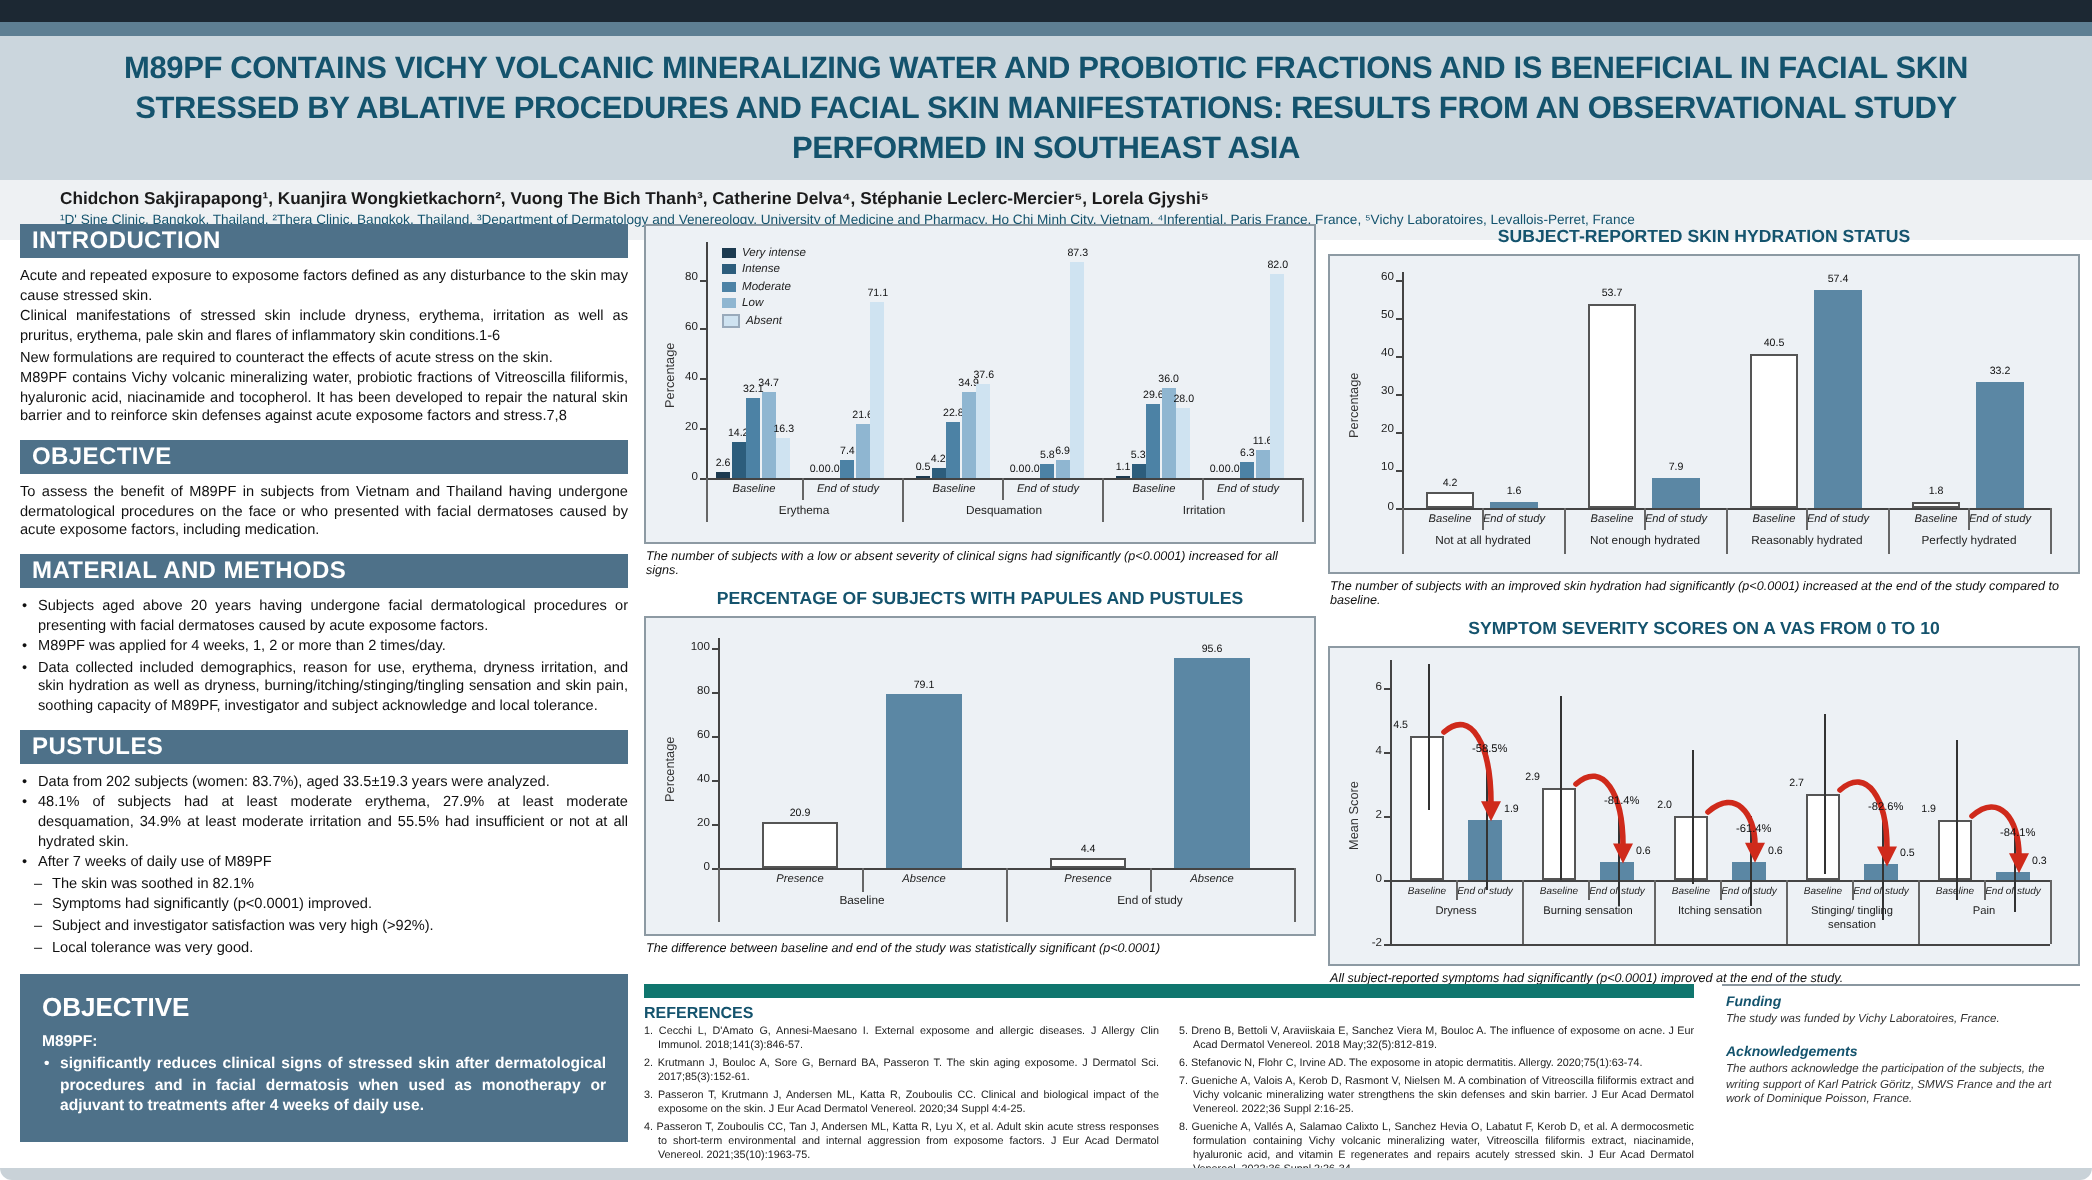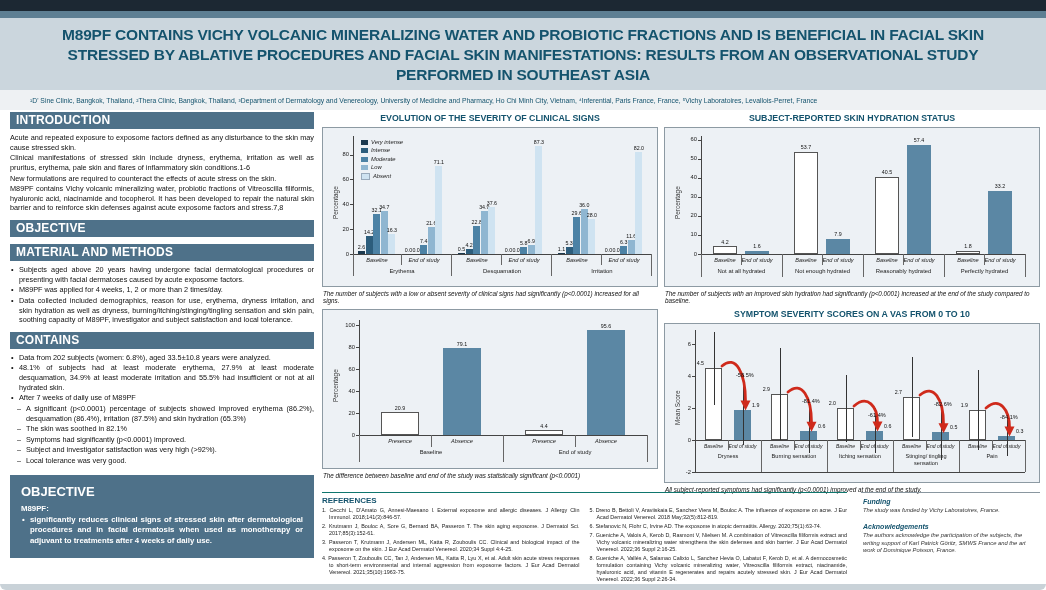--- a/index.html
+++ b/index.html
@@ -47,21 +47,21 @@
   .xlab{position:absolute;font-size:5.6px;font-style:italic;text-align:center;color:#222;}
   .glab{position:absolute;font-size:5.9px;text-align:center;color:#222;line-height:1.15;}
   .ylab{position:absolute;font-size:6.4px;color:#333;transform:rotate(-90deg);transform-origin:left top;white-space:nowrap;}
   .leg{position:absolute;font-size:5.8px;font-style:italic;color:#222;}
   .legrow{line-height:1.45;}
   .sw{display:inline-block;width:7px;height:5px;margin-right:3px;vertical-align:middle;}
   .errbar{position:absolute;width:1px;background:#333;}
   .pct{position:absolute;font-size:5.6px;color:#111;white-space:nowrap;}
 
   .bottom-band{position:absolute;left:322px;top:492px;width:718px;display:flex;}
-  .refs{width:528px;border-top:1px solid #0f766e;padding-top:3px;}
+  .refs{width:528px;border-top:7px solid #0f766e;padding-top:3px;}
   .refs-title{color:#14536d;font-weight:bold;font-size:8px;margin-bottom:2px;}
   .refs-cols{display:flex;gap:10px;}
   .refcol{width:50%;}
   .ref-item{font-size:5.4px;line-height:1.3;color:#222;margin-bottom:2px;padding-left:7px;text-indent:-7px;text-align:justify;}
   .fund{margin-left:14px;width:176px;border-top:1.5px solid #8a97a0;border-bottom:1.5px solid #8a97a0;padding:3px 2px 2px;}
   .fund h3{color:#14536d;font-style:italic;font-weight:bold;font-size:7px;margin:2px 0 2px;}
   .fund p{font-style:italic;font-size:5.8px;line-height:1.35;color:#333;margin:0 0 8px;}
 
   .bottombar{position:absolute;left:0;bottom:0;width:100%;height:6px;background:#c9d2d8;border-radius:0 0 8px 8px;}
 </style>
@@ -69,67 +69,67 @@
 <body>
 
 <div class="poster">
   <div class="strip-dark"></div>
   <div class="strip-slate"></div>
 
   <header class="titleband">
     <div class="title">M89PF CONTAINS VICHY VOLCANIC MINERALIZING WATER AND PROBIOTIC FRACTIONS AND IS BENEFICIAL IN FACIAL SKIN STRESSED BY ABLATIVE PROCEDURES AND FACIAL SKIN MANIFESTATIONS: RESULTS FROM AN OBSERVATIONAL STUDY PERFORMED IN SOUTHEAST ASIA</div>
   </header>
   <div class="authorsband">
+    <div class="authors">Chidchon Sakjirapapong¹, Kuanjira Wongkietkachorn², Vuong The Bich Thanh³, Catherine Delva⁴, Stéphanie Leclerc-Mercier⁵, Lorela Gjyshi⁵</div>
     <div class="affiliations">¹D' Sine Clinic, Bangkok, Thailand, ²Thera Clinic, Bangkok, Thailand, ³Department of Dermatology and Venereology, University of Medicine and Pharmacy, Ho Chi Minh City, Vietnam, ⁴Inferential, Paris France, France, ⁵Vichy Laboratoires, Levallois-Perret, France</div>
   </div>
 
   <section class="col col-left">
     <h2 class="sechead">INTRODUCTION</h2>
     <div>
         <p class="para">Acute and repeated exposure to exposome factors defined as any disturbance to the skin may cause stressed skin.</p>
         <p class="para">Clinical manifestations of stressed skin include dryness, erythema, irritation as well as pruritus, erythema, pale skin and flares of inflammatory skin conditions.1-6</p>
         <p class="para">New formulations are required to counteract the effects of acute stress on the skin.</p>
         <p class="para">M89PF contains Vichy volcanic mineralizing water, probiotic fractions of Vitreoscilla filiformis, hyaluronic acid, niacinamide and tocopherol. It has been developed to repair the natural skin barrier and to reinforce skin defenses against acute exposome factors and stress.7,8</p>
       </div>
 
     <h2 class="sechead">OBJECTIVE</h2>
+    <p class="para">To assess the benefit of M89PF in subjects from Vietnam and Thailand having undergone dermatological procedures on the face or who presented with facial dermatoses caused by acute exposome factors, including medication.</p>
 
     <h2 class="sechead">MATERIAL AND METHODS</h2>
     <div>
         <div class="bullet">Subjects aged above 20 years having undergone facial dermatological procedures or presenting with facial dermatoses caused by acute exposome factors.</div>
         <div class="bullet">M89PF was applied for 4 weeks, 1, 2 or more than 2 times/day.</div>
-        <div class="bullet">Data collected included demographics, reason for use, erythema, dryness irritation, and skin hydration as well as dryness, burning/itching/stinging/tingling sensation and skin pain, soothing capacity of M89PF, investigator and subject satisfaction and local tolerance.</div>
+        <div class="bullet">Data collected included demographics, reason for use, erythema, dryness irritation, and skin hydration as well as dryness, burning/itching/stinging/tingling sensation and skin pain, soothing capacity of M89PF, investigator and subject acknowledge and local tolerance.</div>
       </div>
 
-    <h2 class="sechead">CONTAINS</h2>
+    <h2 class="sechead">PUSTULES</h2>
     <div>
-        <div class="bullet">Data from 202 subjects (women: 6.8%), aged 33.5±10.8 years were analyzed.</div>
+        <div class="bullet">Data from 202 subjects (women: 83.7%), aged 33.5±19.3 years were analyzed.</div>
         <div class="bullet">48.1% of subjects had at least moderate erythema, 27.9% at least moderate desquamation, 34.9% at least moderate irritation and 55.5% had insufficient or not at all hydrated skin.</div>
         <div class="bullet">After 7 weeks of daily use of M89PF</div>
       </div>
     <div>
-        <div class="dash">A significant (p&lt;0.0001) percentage of subjects showed improved erythema (86.2%), desquamation (86.4%), irritation (87.5%) and skin hydration (65.3%)</div>
         <div class="dash">The skin was soothed in 82.1%</div>
         <div class="dash">Symptoms had significantly (p&lt;0.0001) improved.</div>
         <div class="dash">Subject and investigator satisfaction was very high (&gt;92%).</div>
         <div class="dash">Local tolerance was very good.</div>
       </div>
 
     <div class="conclusion">
       <h2 class="conc-title">OBJECTIVE</h2>
       <div class="conc-lead">M89PF:</div>
       <div>
           <div class="conc-bullet">significantly reduces clinical signs of stressed skin after dermatological procedures and in facial dermatosis when used as monotherapy or adjuvant to treatments after 4 weeks of daily use.</div>
         </div>
     </div>
   </section>
 
   <section class="col col-mid">
     <div class="chart-block">
-      <div class="chart-title">EVOLUTION OF THE SEVERITY OF CLINICAL SIGNS</div>
       <div class="chart-box" id="cb0">
           <div class="axis" style="left:30px;top:8px;width:1px;height:118px"></div>
           <div class="axis" style="left:30px;top:126px;width:298px;height:1px"></div>
           <div class="axis" style="left:27px;top:126px;width:3px;height:1px"></div>
           <div class="ytl" style="left:12px;top:122.5px;width:14px;">0</div>
           <div class="axis" style="left:27px;top:101.15789473684211px;width:3px;height:1px"></div>
           <div class="ytl" style="left:12px;top:97.65789473684211px;width:14px;">20</div>
           <div class="axis" style="left:27px;top:76.31578947368422px;width:3px;height:1px"></div>
           <div class="ytl" style="left:12px;top:72.81578947368422px;width:14px;">40</div>
           <div class="axis" style="left:27px;top:51.473684210526315px;width:3px;height:1px"></div>
@@ -217,20 +217,21 @@
           <div class="bar" style="left:312.4px;top:24.147368421052633px;width:7px;height:101.85263157894737px;background:#cfe3f1"></div>
           <div class="vlabel" style="left:307.9px;top:17.147368421052633px;width:16px;">82.0</div>
           <div class="xlab" style="left:277px;top:129px;width:48px;">End of study</div>
           <div class="glab" style="left:232px;top:140px;width:94px;">Irritation</div>
           <div class="sep" style="left:328px;top:126px;height:22px;"></div>
           <div class="sep" style="left:30px;top:126px;height:22px;"></div>
         </div>
       <div class="chart-caption">The number of subjects with a low or absent severity of clinical signs had significantly (p&lt;0.0001) increased for all signs.</div>
     </div>
     <div class="chart-block">
+      <div class="chart-title">PERCENTAGE OF SUBJECTS WITH PAPULES AND PUSTULES</div>
       <div class="chart-box" id="cb2">
           <div class="axis" style="left:36px;top:10px;width:1px;height:115px"></div>
           <div class="axis" style="left:36px;top:125px;width:288px;height:1px"></div>
           <div class="axis" style="left:33px;top:125px;width:3px;height:1px"></div>
           <div class="ytl" style="left:18px;top:121.5px;width:14px;">0</div>
           <div class="axis" style="left:33px;top:103.0952380952381px;width:3px;height:1px"></div>
           <div class="ytl" style="left:18px;top:99.5952380952381px;width:14px;">20</div>
           <div class="axis" style="left:33px;top:81.19047619047619px;width:3px;height:1px"></div>
           <div class="ytl" style="left:18px;top:77.69047619047619px;width:14px;">40</div>
           <div class="axis" style="left:33px;top:59.28571428571429px;width:3px;height:1px"></div>

